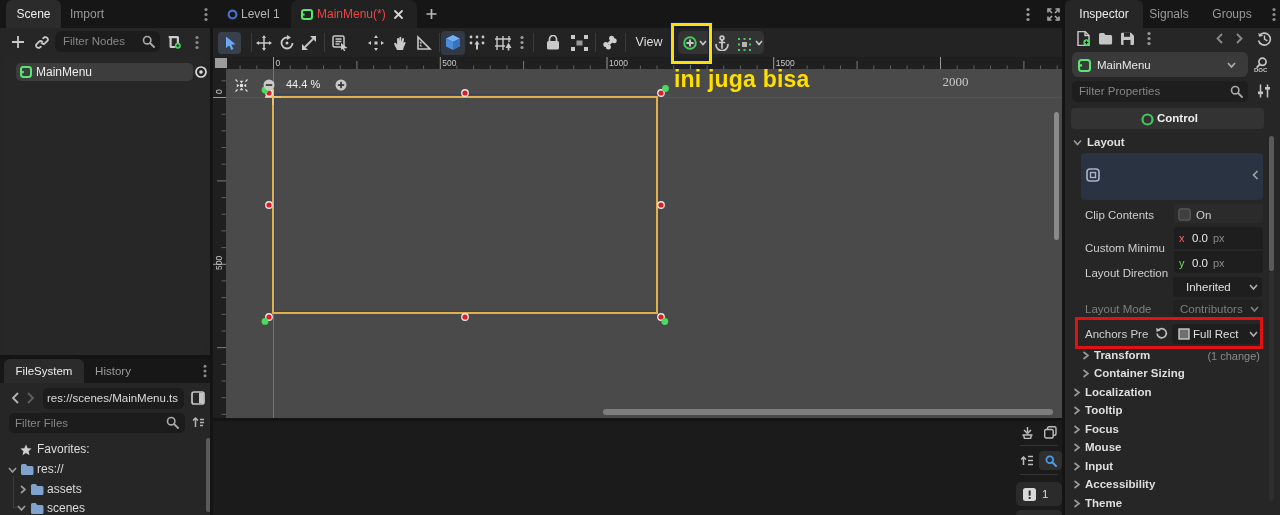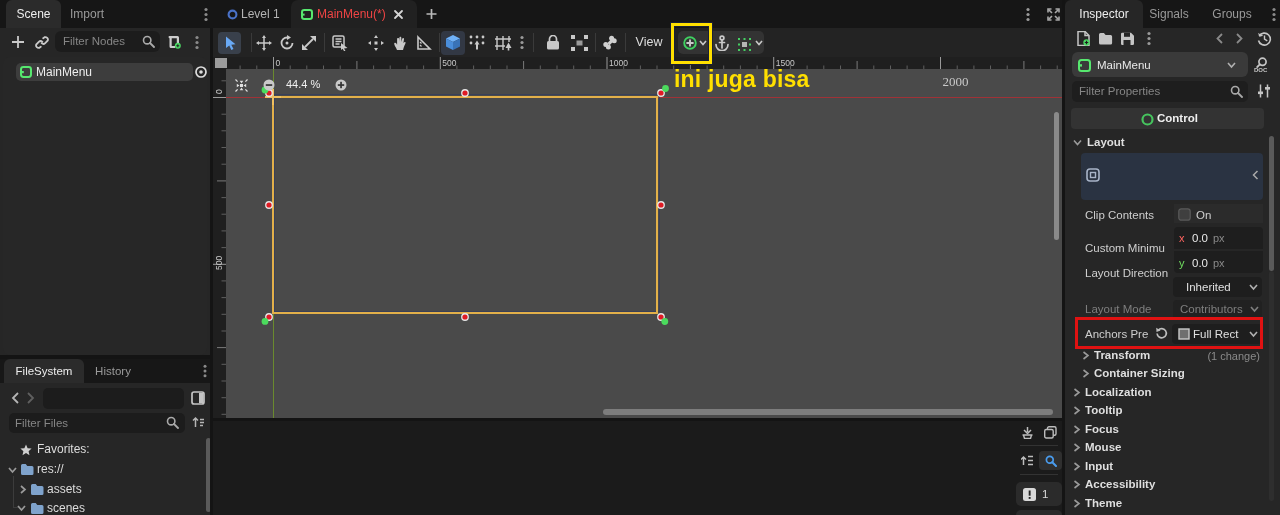--- a/index.html
+++ b/index.html
@@ -161,20 +161,21 @@
 <svg width="9" height="12">
         <path d="M7 1 L2 6 L7 11" stroke="#b5b5b5" stroke-width="1.8" fill="none"></path>
       </svg>
 </div>
 <div class="abs" style="left:26px;top:392px;">
 <svg width="9" height="12">
         <path d="M2 1 L7 6 L2 11" stroke="#5f5f5f" stroke-width="1.8" fill="none"></path>
       </svg>
 </div>
 <div class="abs" style="left:43px;top:388px;width:141px;height:21px;background:#1c1c1c;border-radius:5px;overflow:hidden;"></div>
+<div class="abs" style="left:47px;top:388px;width:137px;height:21px;line-height:21px;font-size:11.5px;color:#dcdcdc;white-space:nowrap;overflow:hidden;">res://scenes/MainMenu.ts</div>
 <div class="abs" style="left:191px;top:391px;">
 <svg width="14" height="14">
         <rect x="1" y="1" width="12" height="12" rx="2" fill="none" stroke="#c5c5c5" stroke-width="1.7"></rect>
         <rect x="8" y="1.8" width="4.5" height="10.4" fill="#c5c5c5"></rect>
       </svg>
 </div>
 
 <div class="abs" style="left:9px;top:413px;width:176px;height:20px;background:#1c1c1c;border-radius:5px;"></div>
 <div class="abs" style="left:15px;top:413px;height:20px;line-height:20px;font-size:11.5px;color:#868686;">Filter Files</div>
 <div class="abs" style="left:166px;top:416px;">

